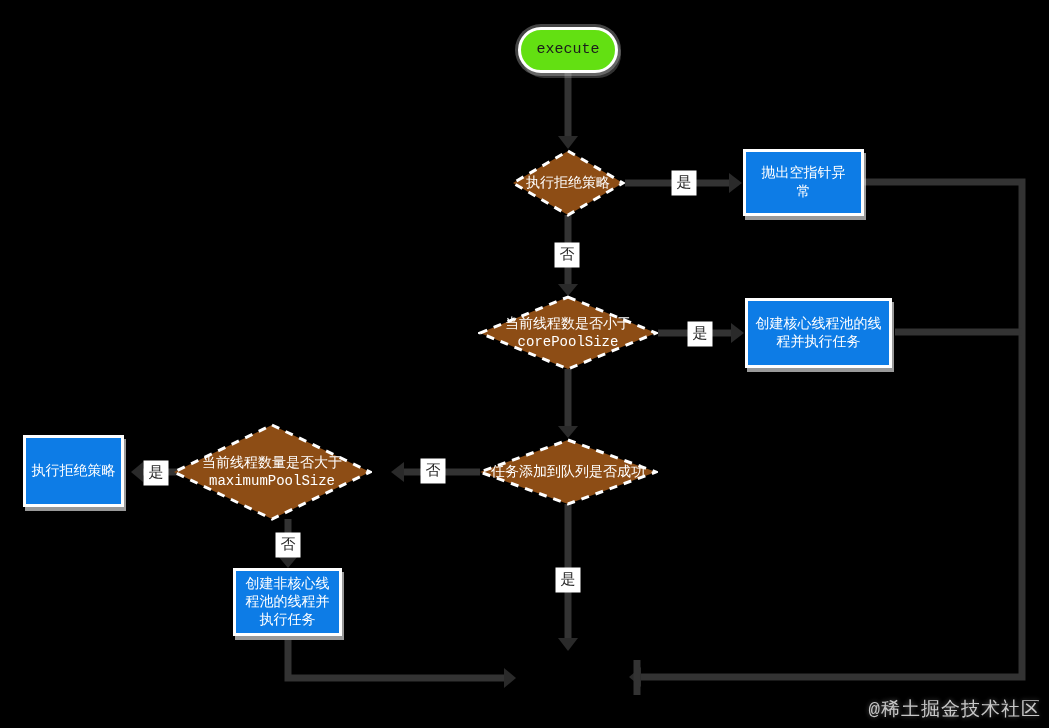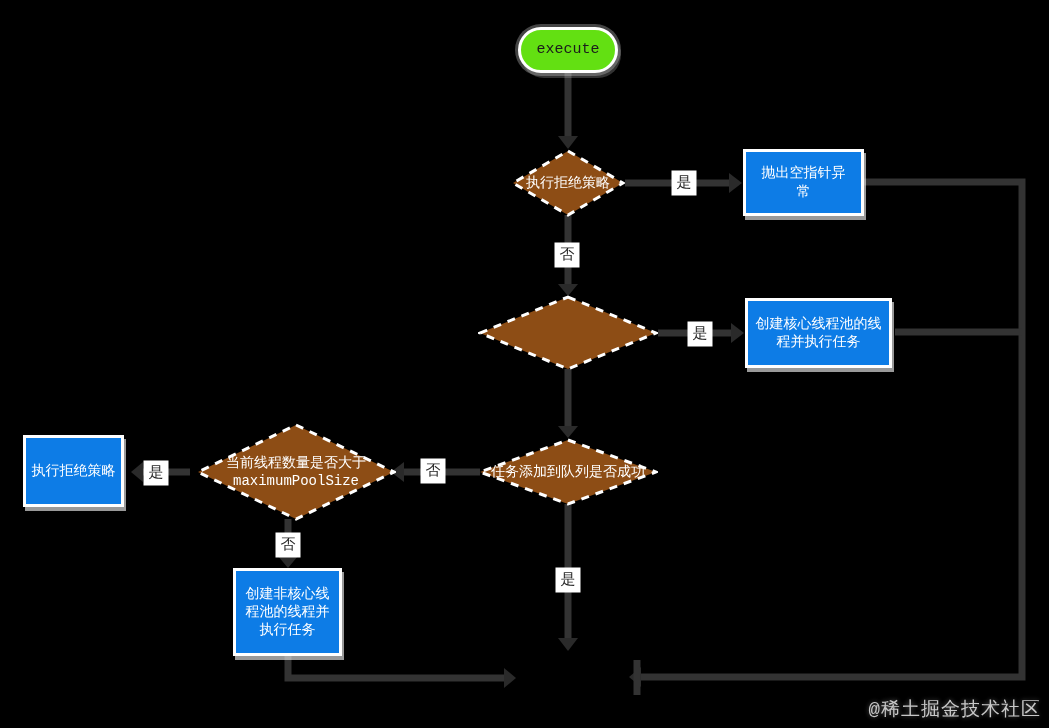--- a/index.html
+++ b/index.html
@@ -112,45 +112,46 @@
   </div>
 
   <div class="node rect" style="left:743px;top:149px;width:121px;height:67px">
     <span class="node-text" style="width:90px">抛出空指针异常</span>
   </div>
 
   <div class="node diamond" style="left:478px;top:295px;width:180px;height:76px">
     <svg width="180" height="76" viewBox="0 0 180 76">
       <polygon points="90,2 178,38 90,74 2,38"></polygon>
     </svg>
+    <span class="node-text" style="width:152px">当前线程数是否小于corePoolSize</span>
   </div>
 
   <div class="node rect" style="left:745px;top:298px;width:147px;height:70px">
     <span class="node-text" style="width:132px">创建核心线程池的线程并执行任务</span>
   </div>
 
   <div class="node diamond" style="left:478px;top:438px;width:180px;height:68px">
     <svg width="180" height="68" viewBox="0 0 180 68">
       <polygon points="90,2 178,34 90,66 2,34"></polygon>
     </svg>
     <span class="node-text" style="width:170px">任务添加到队列是否成功</span>
   </div>
 
-  <div class="node diamond" style="left:196px;top:423px;width:200px;height:98px">
+  <div class="node diamond" style="left:172px;top:423px;width:200px;height:98px">
     <svg width="200" height="98" viewBox="0 0 200 98">
       <polygon points="100,2 198,49 100,96 2,49"></polygon>
     </svg>
     <span class="node-text" style="width:168px">当前线程数量是否大于maximumPoolSize</span>
   </div>
 
   <div class="node rect" style="left:23px;top:435px;width:101px;height:72px">
     <span class="node-text" style="width:95px">执行拒绝策略</span>
   </div>
 
-  <div class="node rect" style="left:233px;top:568px;width:109px;height:88px">
+  <div class="node rect" style="left:233px;top:568px;width:109px;height:68px">
     <span class="node-text" style="width:90px">创建非核心线程池的线程并执行任务</span>
   </div>
 
 
   <div class="edge-label" style="left:684px;top:183px">是</div>
   <div class="edge-label" style="left:567px;top:255px">否</div>
   <div class="edge-label" style="left:700px;top:334px">是</div>
   <div class="edge-label" style="left:433px;top:471px">否</div>
   <div class="edge-label" style="left:156px;top:473px">是</div>
   <div class="edge-label" style="left:288px;top:545px">否</div>

